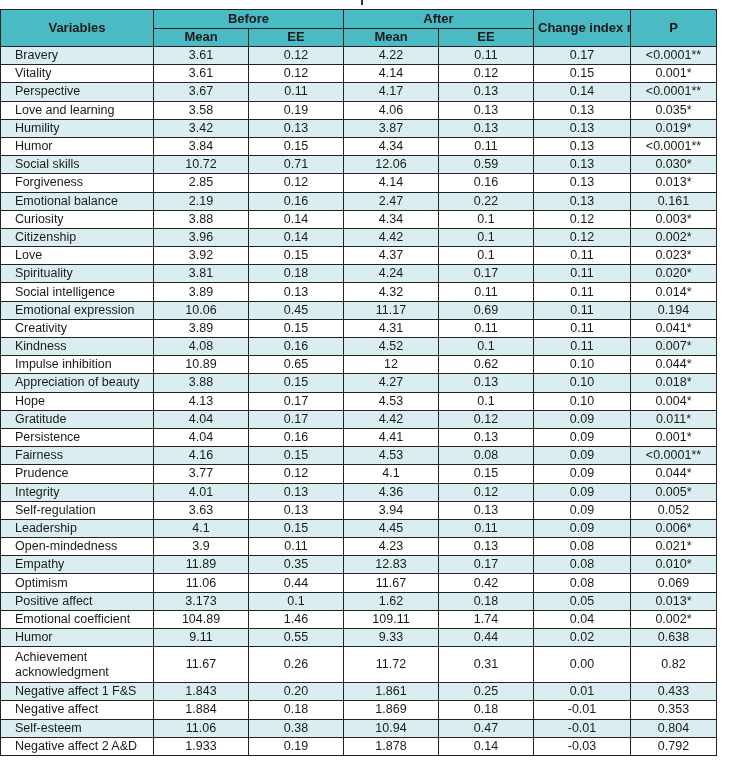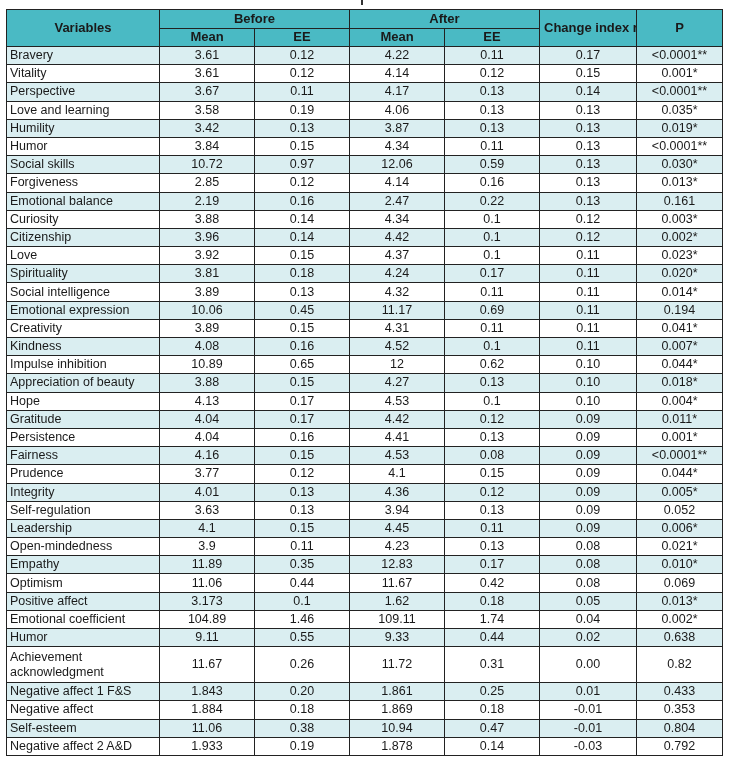--- a/index.html
+++ b/index.html
@@ -1,24 +1,24 @@
 <!DOCTYPE html>
 <html><head>
   <meta charset="utf-8">
   <style>
     html, body { margin: 0; padding: 0; background: #ffffff; }
     body { width: 731px; height: 782px; position: relative; overflow: hidden;
       font-family: "Liberation Sans", sans-serif; color: #1a1a1a; }
     .top-fragment { position: absolute; left: 361px; top: 0; width: 2px; height: 5px; background: #333; }
-    table.data { position: absolute; left: 6px; top: 9px; border-collapse: collapse;
+    table.data { position: absolute; left: 0; top: 9px; border-collapse: collapse;
       table-layout: fixed; width: 716px; font-size: 12.5px; }
     table.data th, table.data td { border: 1px solid #222; padding: 0 4px; overflow: hidden; white-space: nowrap; }
     table.data th { background: #4ABAC4; font-weight: bold; font-size: 13px; height: 17.5px; text-align: center; color: #1a1a1a; line-height: 14px; }
     table.data td { height: 17.2px; line-height: 15px; text-align: center; }
-    table.data td.var { text-align: left; padding-left: 3px; }
+    table.data td.var { text-align: left; padding-left: 14px; }
     table.data tr.alt td { background: #DAEEF1; }
     table.data tr.tall td { height: 35px; }
     table.data tr.tall td.var { white-space: normal; line-height: 15px; }
     th.change { line-height: 14px; white-space: normal; }
   </style>
 </head>
 <body>
 
 <div class="top-fragment"></div>
 
@@ -98,21 +98,21 @@
         <td>3.84</td>
         <td>0.15</td>
         <td>4.34</td>
         <td>0.11</td>
         <td>0.13</td>
         <td>&lt;0.0001**</td>
       </tr>
       <tr class="alt">
         <td class="var">Social skills</td>
         <td>10.72</td>
-        <td>0.97</td>
+        <td>0.71</td>
         <td>12.06</td>
         <td>0.59</td>
         <td>0.13</td>
         <td>0.030*</td>
       </tr>
       <tr>
         <td class="var">Forgiveness</td>
         <td>2.85</td>
         <td>0.12</td>
         <td>4.14</td>

